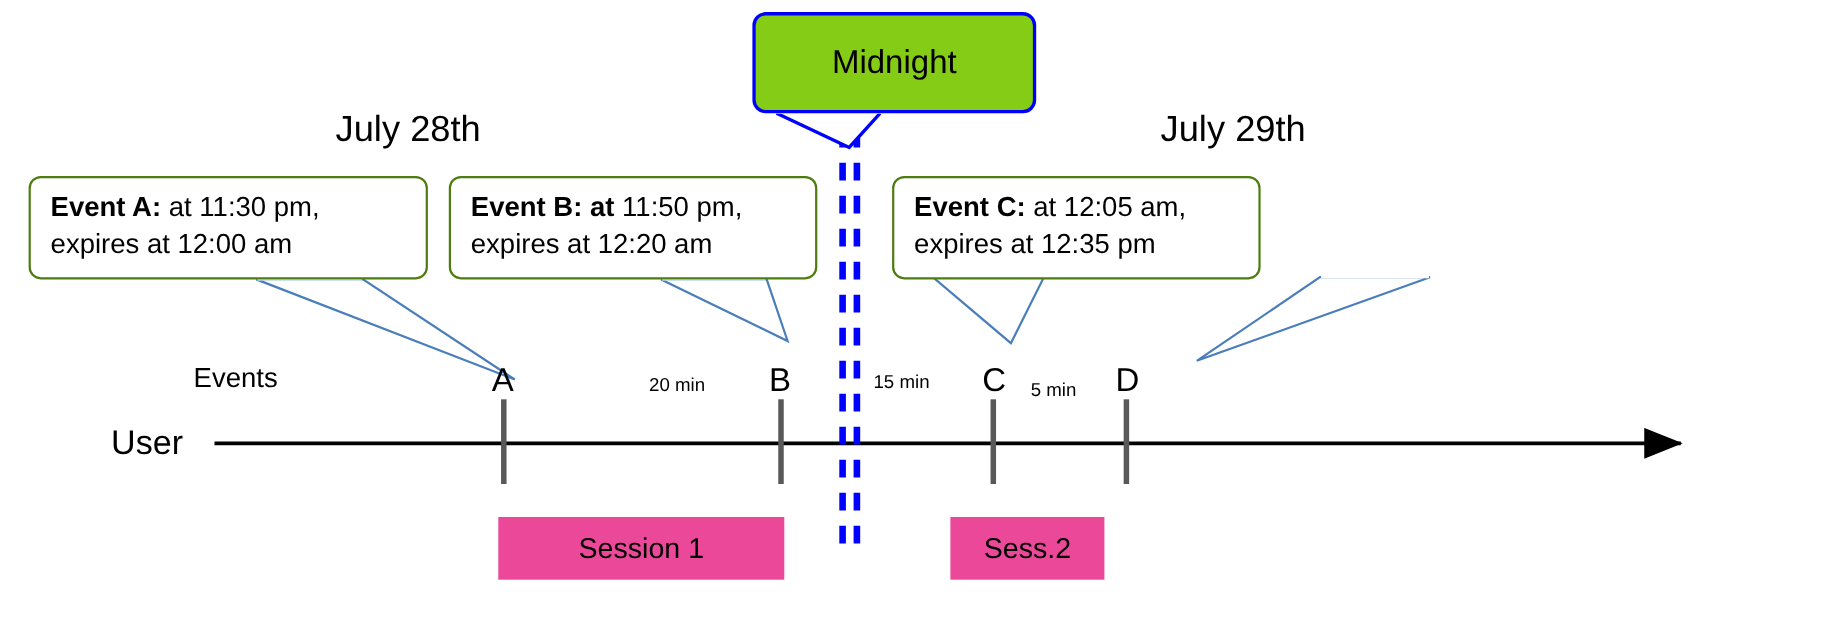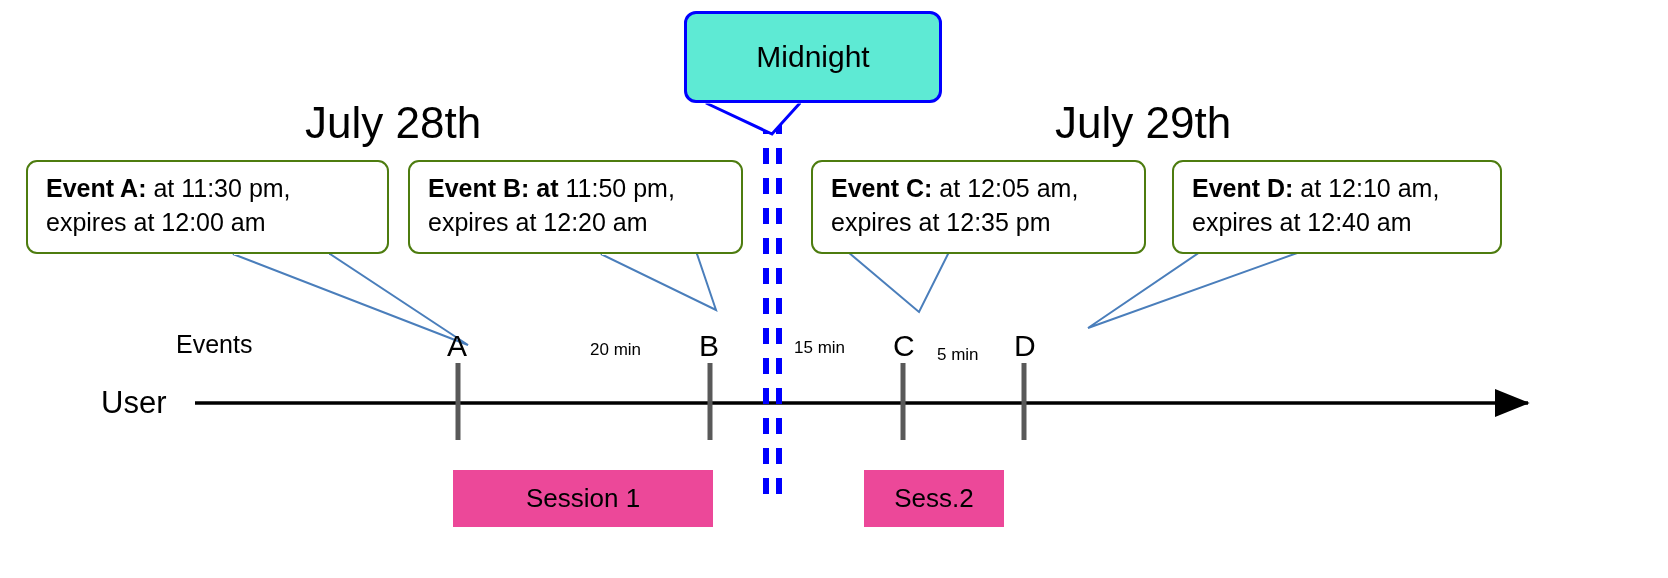--- a/index.html
+++ b/index.html
@@ -37,35 +37,35 @@
     line-height: 1.34;
     color: #000000;
     padding: 10px 14px 8px 18px;
     z-index: 5;
   }
   .callout b { font-weight: bold; }
 
   .midnight-box {
     position: absolute;
     box-sizing: border-box;
-    background: #5eead4;
+    background: #84cc16;
     border: 3px solid #0000ff;
     border-radius: 12px;
     font-size: 30px;
     color: #000000;
     display: flex;
     align-items: center;
     justify-content: center;
     z-index: 7;
   }
 
   
   .date-label {
     position: absolute;
-    font-size: 44px;
+    font-size: 33px;
     color: #000;
     white-space: nowrap;
     z-index: 4;
   }
   .axis-label {
     position: absolute;
     font-size: 31px;
     color: #000;
     white-space: nowrap;
     z-index: 4;
@@ -164,26 +164,20 @@
     <div>expires at 12:20 am</div>
   </div>
 
   <div class="callout" style="left:811px; top:160px; width:335px; height:94px;">
     <div>
       <b>Event C:</b><span> at 12:05 am,</span>
     </div>
     <div>expires at 12:35 pm</div>
   </div>
 
-  <div class="callout" style="left:1172px; top:160px; width:330px; height:94px;">
-    <div>
-      <b>Event D:</b><span>  at 12:10 am,</span>
-    </div>
-    <div>expires at 12:40 am</div>
-  </div>
 
   <div class="row-label" style="left:176px; top:330px;">Events</div>
   <div class="axis-label" style="left:101px; top:385px;">User</div>
 
   <div class="event-letter" style="left:447px; top:329px;">A</div>
   <div class="event-letter" style="left:699px; top:329px;">B</div>
   <div class="event-letter" style="left:893px; top:329px;">C</div>
   <div class="event-letter" style="left:1014px; top:329px;">D</div>
 
   <div class="gap-label" style="left:590px; top:340px;">20 min</div>

